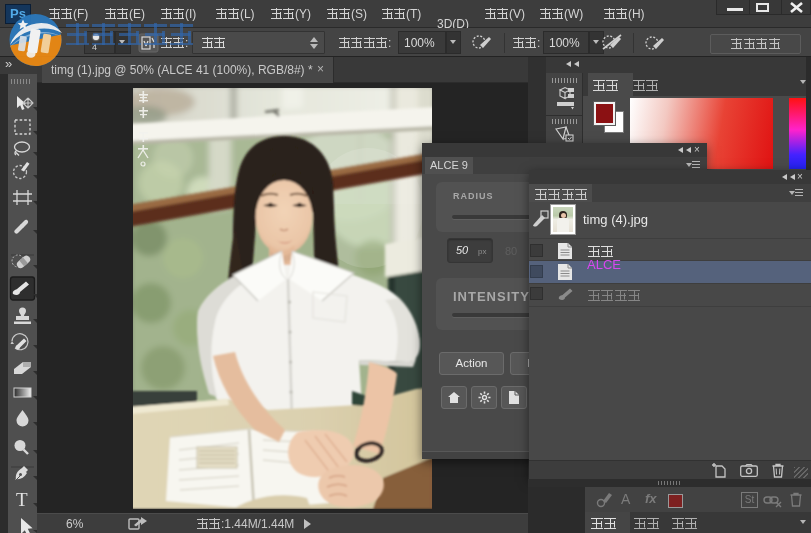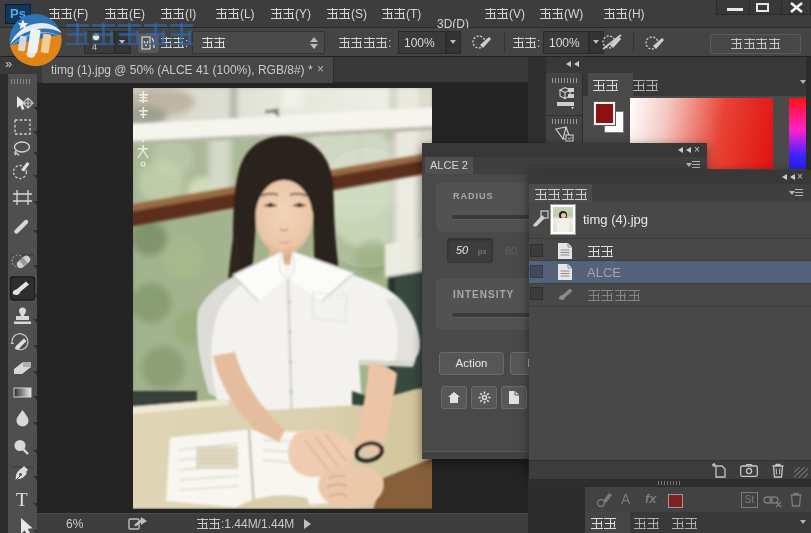--- a/index.html
+++ b/index.html
@@ -422,37 +422,37 @@
   <div class="ab" style="left:422px;top:143px;width:285px;height:316px;background:#494949;box-shadow:0 3px 10px rgba(0,0,0,.5);"></div>
 
   <div class="ab" style="left:422px;top:143px;width:285px;height:14px;background:#383838;"></div>
   <div class="ab" style="left:678px;top:147px;width:13px;height:7px;">
       <i style="float:left;width:0;height:0;border-right:5px solid #c9c9c9;border-top:3.5px solid transparent;border-bottom:3.5px solid transparent;"></i>
       <i style="float:right;width:0;height:0;border-right:5px solid #c9c9c9;border-top:3.5px solid transparent;border-bottom:3.5px solid transparent;"></i>
     </div>
   <div class="ab" style="left:694px;top:144px;color:#c9c9c9;font-size:10px;">×</div>
 
   <div class="ab" style="left:422px;top:157px;width:285px;height:17px;background:#3f3f3f;"></div>
-  <div class="ab" style="left:425px;top:157px;width:48px;height:17px;background:#505050;color:#d6d6d6;font-size:11px;text-align:center;line-height:17px;">ALCE 2</div>
+  <div class="ab" style="left:425px;top:157px;width:48px;height:17px;background:#505050;color:#d6d6d6;font-size:11px;text-align:center;line-height:17px;">ALCE 9</div>
   <div class="ab" style="left:686px;top:161px;width:14px;height:8px;">
     <div style="width:0;height:0;border-top:4px solid #b5b5b5;border-left:3px solid transparent;border-right:3px solid transparent;float:left;margin-top:2px;"></div>
     <div style="float:right;width:8px;height:8px;background:repeating-linear-gradient(#b5b5b5 0 1px,transparent 1px 3px);"></div>
   </div>
 
   <div class="ab" style="left:436px;top:182px;width:257px;height:50px;background:#525252;border-radius:6px;"></div>
   <div class="ab" style="left:453px;top:191px;color:#a8a8a8;font-size:9px;font-weight:bold;letter-spacing:1px;">RADIUS</div>
   <div class="ab" style="left:452px;top:215px;width:236px;height:4px;background:#393939;border-radius:2px;box-shadow:0 1px 0 rgba(255,255,255,.08);"></div>
 
   <div class="ab" style="left:447px;top:238px;width:46px;height:25px;background:#3d3d3d;border:1px solid #353535;border-radius:3px;box-shadow:inset 0 1px 2px rgba(0,0,0,.3);box-sizing:border-box;"></div>
   <div class="ab" style="left:456px;top:244px;color:#e8e8e8;font-size:11px;font-style:italic;">50</div>
   <div class="ab" style="left:478px;top:247px;color:#909090;font-size:8px;">px</div>
   <div class="ab" style="left:505px;top:245px;color:#5e5e5e;font-size:11px;">80</div>
 
   <div class="ab" style="left:436px;top:278px;width:257px;height:52px;background:#525252;border-radius:6px;"></div>
-  <div class="ab" style="left:453px;top:289px;color:#a8a8a8;font-size:10px;font-weight:bold;letter-spacing:1px;">INTENSITY</div>
+  <div class="ab" style="left:453px;top:289px;color:#a8a8a8;font-size:13px;font-weight:bold;letter-spacing:1px;">INTENSITY</div>
   <div class="ab" style="left:452px;top:313px;width:236px;height:4px;background:#393939;border-radius:2px;box-shadow:0 1px 0 rgba(255,255,255,.08);"></div>
 
   <div class="ab" style="left:439px;top:352px;width:65px;height:23px;background:#575757;border:1px solid #6b6b6b;border-radius:3px;box-sizing:border-box;color:#e6e6e6;font-size:11.5px;text-align:center;line-height:21px;">Action</div>
   <div class="ab" style="left:510px;top:352px;width:65px;height:23px;background:#575757;border:1px solid #6b6b6b;border-radius:3px;box-sizing:border-box;color:#e6e6e6;font-size:11.5px;text-align:center;line-height:21px;">Reset</div>
   <div class="ab" style="left:441px;top:386px;width:26px;height:23px;background:#575757;border:1px solid #6b6b6b;border-radius:3px;box-sizing:border-box;"></div>
   <svg class="ab" style="left:448px;top:392px;" width="12" height="11" viewBox="0 0 12 11">
       <path d="M6 0 L12 5 L10 5 L10 11 L2 11 L2 5 L0 5 Z" fill="#e0e0e0"></path>
     </svg>
   <div class="ab" style="left:471px;top:386px;width:26px;height:23px;background:#575757;border:1px solid #6b6b6b;border-radius:3px;box-sizing:border-box;"></div>
   <svg class="ab" style="left:478px;top:391px;" width="13" height="13" viewBox="0 0 13 13">
@@ -515,21 +515,21 @@
 
   <div class="ab" style="left:529px;top:261px;width:282px;height:22px;background:#55627c;"></div>
   <div class="ab" style="left:530px;top:265px;width:13px;height:13px;background:#3f4a5e;border:1px solid #333d4e;box-sizing:border-box;"></div>
   <svg class="ab" style="left:557px;top:263px;" width="16" height="18" viewBox="0 0 16 18">
     <path d="M1 1 L11 1 L15 5 L15 17 L1 17 Z" fill="#e6e6e6"></path>
       <path d="M11 1 L11 5 L15 5" fill="none" stroke="#8a8a8a" stroke-width="1"></path>
     <g stroke="#8a8a8a" stroke-width="1">
         <path d="M3.5 8 h9 M3.5 10.5 h9 M3.5 13 h9"></path>
       </g>
   </svg>
-  <div class="ab tx" style="left:587px;top:265px;font-size:13px;color:#a3a3a3;">ALCE</div>
+  <div class="ab tx" style="left:587px;top:257px;font-size:13px;color:#d946ef;">ALCE</div>
   <div class="ab" style="left:529px;top:283px;width:282px;height:1px;background:#3e3e3e;"></div>
 
   <div class="ab" style="left:530px;top:287px;width:13px;height:13px;background:#3b3b3b;border:1px solid #2f2f2f;box-sizing:border-box;"></div>
   <svg class="ab" style="left:556px;top:286px;" width="18" height="16" viewBox="0 0 18 16">
     <path d="M3 13 C2 10.5 4.5 9.5 6.5 9 L14 2.5 L16.5 5 L9 11.5 C9 13.5 6.5 15 3 13 Z" fill="#8a8a8a"></path>
   </svg>
   <div class="ab tx" style="left:587px;top:288px;font-size:13px;color:#868686;font-style:italic;"><span class="cj" style="--c:#868686"></span><span class="cj" style="--c:#868686"></span><span class="cj" style="--c:#868686"></span><span class="cj" style="--c:#868686"></span></div>
   <div class="ab" style="left:529px;top:306px;width:282px;height:1px;background:#3e3e3e;"></div>
 
   <div class="ab" style="left:529px;top:460px;width:282px;height:19px;background:#3d3d3d;border-top:1px solid #323232;box-sizing:border-box;"></div>

